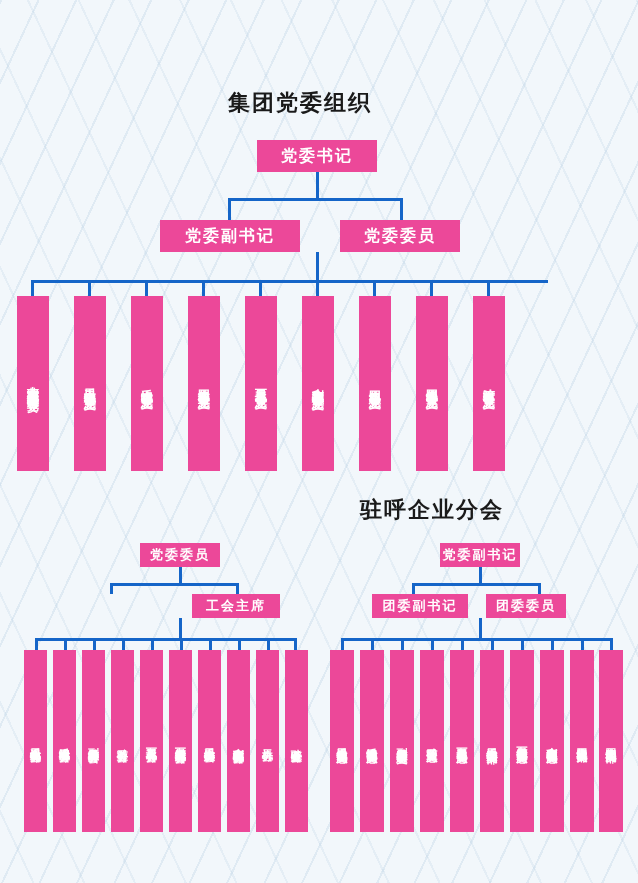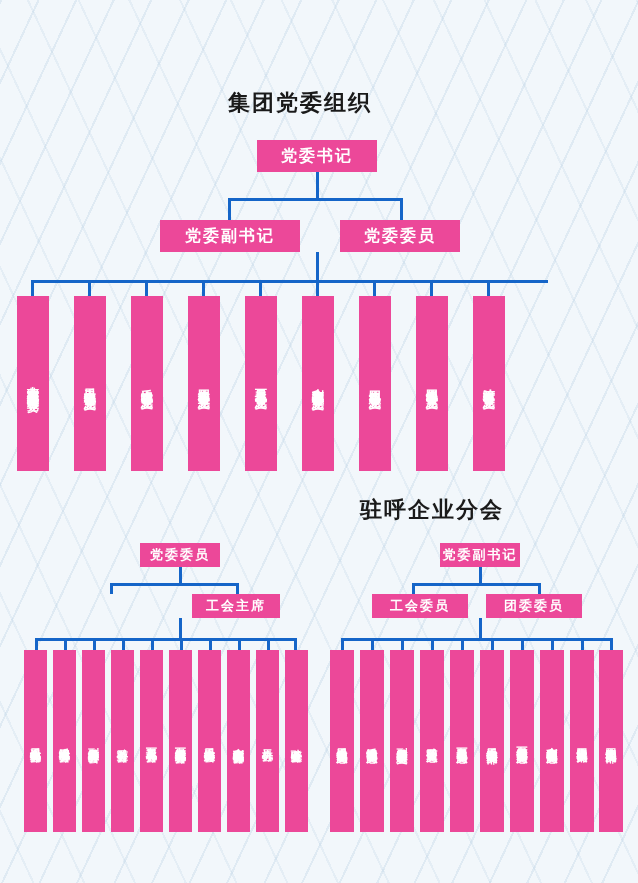--- a/index.html
+++ b/index.html
@@ -133,22 +133,22 @@
 
   <div class="section-title" style="left:360px;top:495px;">驻呼企业分会</div>
 
   <div class="box h" style="left:440px;top:543px;width:80px;height:24px;font-size:13px;">党委副书记</div>
 
   <div class="line" style="left:479px;top:567px;width:3px;height:16px;"></div>
   <div class="line" style="left:412px;top:583px;width:129px;height:3px;"></div>
   <div class="line" style="left:412px;top:583px;width:3px;height:11px;"></div>
   <div class="line" style="left:538px;top:583px;width:3px;height:11px;"></div>
 
-  <div class="box h" style="left:372px;top:594px;width:96px;height:24px;font-size:13px;">工会委员</div>
-  <div class="box h" style="left:486px;top:594px;width:96px;height:24px;font-size:13px;">团委委员</div>
+  <div class="box h" style="left:372px;top:594px;width:96px;height:24px;font-size:13px;">团委副书记</div>
+  <div class="box h" style="left:486px;top:594px;width:80px;height:24px;font-size:13px;">团委委员</div>
 
   <div class="line" style="left:479px;top:618px;width:3px;height:20px;"></div>
   <div class="line" style="left:341px;top:638px;width:272px;height:3px;"></div>
 
   <div class="line" style="left:341px;top:638px;width:3px;height:12px;"></div>
   <div class="line" style="left:371px;top:638px;width:3px;height:12px;"></div>
   <div class="line" style="left:401px;top:638px;width:3px;height:12px;"></div>
   <div class="line" style="left:431px;top:638px;width:3px;height:12px;"></div>
   <div class="line" style="left:461px;top:638px;width:3px;height:12px;"></div>
   <div class="line" style="left:491px;top:638px;width:3px;height:12px;"></div>

